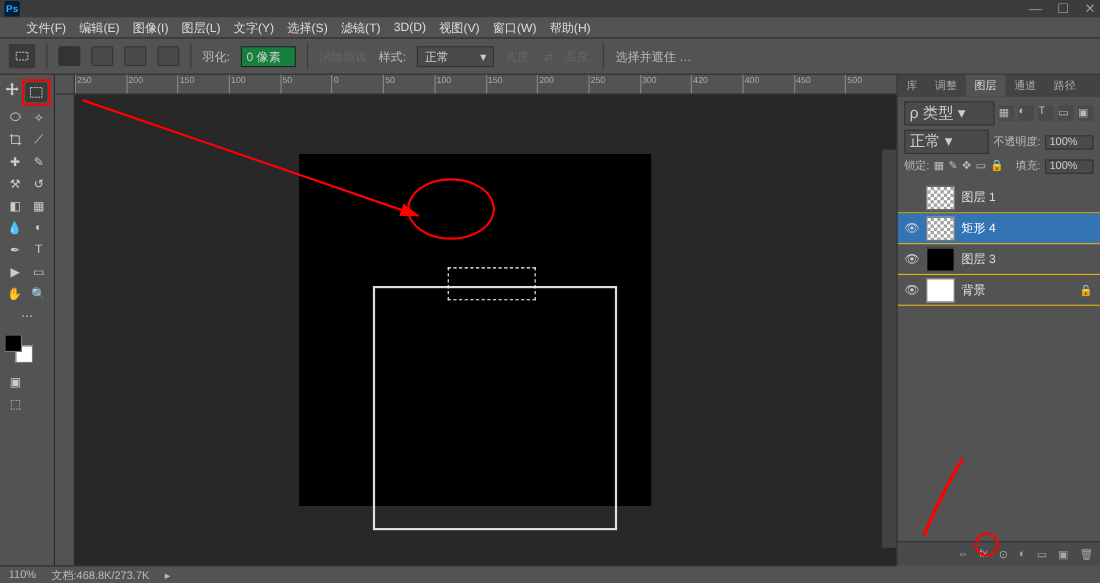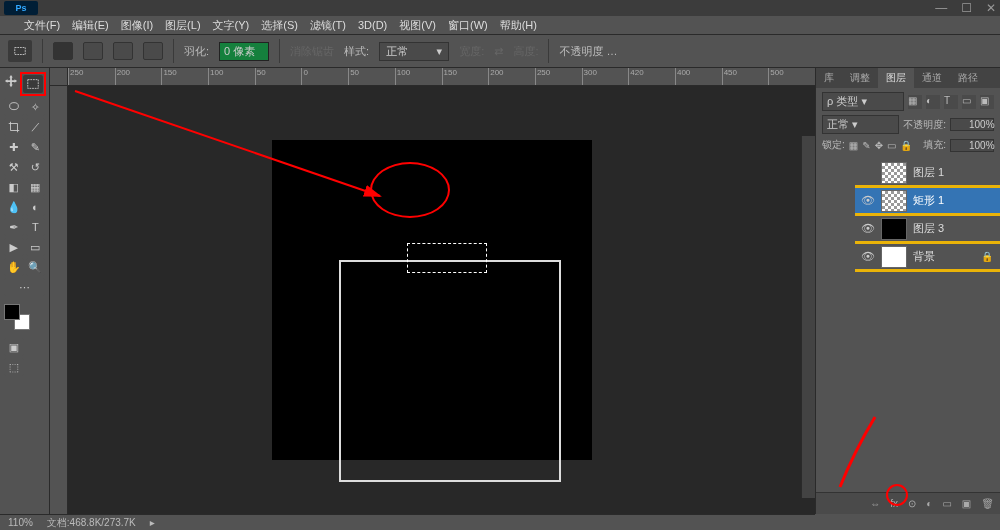--- a/index.html
+++ b/index.html
@@ -1,20 +1,20 @@
 <!DOCTYPE html>
 <html><head>
 <meta charset="utf-8">
 <style>
 * { margin: 0; padding: 0; box-sizing: border-box; font-family: "Microsoft YaHei", sans-serif; }
 body { background: #535353; color: #ccc; font-size: 11px; overflow: hidden; width: 1000px; height: 530px; position: relative; }
 
 
 .titlebar { height: 16px; background: #3c3c3c; display: flex; align-items: center; padding: 0 4px; }
-.ps-logo { width: 34px; height: 14px; background: #001e36; color: #31a8ff; font-weight: bold; font-size: 9px; display: flex; align-items: center; justify-content: center; border-radius: 2px; }
+.ps-logo { width: 14px; height: 14px; background: #001e36; color: #31a8ff; font-weight: bold; font-size: 9px; display: flex; align-items: center; justify-content: center; border-radius: 2px; }
 .win-controls { margin-left: auto; display: flex; gap: 14px; color: #999; font-size: 12px; }
 .win-controls span { cursor: default; }
 
 
 .menubar { height: 18px; background: #535353; display: flex; align-items: center; padding-left: 24px; gap: 12px; font-size: 11px; color: #ddd; }
 .menubar span { cursor: default; text-align: center; }
 
 
 .optbar { height: 34px; background: #535353; border-top: 1px solid #2a2a2a; border-bottom: 1px solid #2a2a2a; display: flex; align-items: center; padding: 0 8px; gap: 10px; font-size: 11px; color: #bbb; }
 .opt-btn { width: 20px; height: 18px; background: #4a4a4a; border: 1px solid #333; border-radius: 2px; }
@@ -58,27 +58,27 @@
 .arrow-line { position: absolute; top: 18px; left: 20px; width: 360px; height: 170px; pointer-events: none; }
 .red-circle { position: absolute; top: 94px; left: 320px; width: 80px; height: 56px; border: 2px solid red; border-radius: 50%; pointer-events: none; }
 
 
 .rightpanel { width: 185px; background: #535353; border-left: 1px solid #2a2a2a; display: flex; flex-direction: column; }
 .panel-tabs { display: flex; background: #434343; height: 20px; font-size: 10px; }
 .panel-tab { padding: 3px 8px; color: #aaa; cursor: default; }
 .panel-tab.active { background: #535353; color: #ddd; }
 .panel-body { padding: 4px 6px; }
 .panel-row { display: flex; align-items: center; gap: 4px; font-size: 10px; color: #bbb; margin-bottom: 4px; }
-.panel-select { background: #4a4a4a; border: 1px solid #333; color: #ccc; font-size: 11px; padding: 1px 4px; flex: 1; }
-.panel-input { background: #4a4a4a; border: 1px solid #333; color: #ccc; font-size: 10px; padding: 0 18px; width: 44px; }
+.panel-select { background: #4a4a4a; border: 1px solid #333; color: #ccc; font-size: 14px; padding: 1px 4px; flex: 1; }
+.panel-input { background: #4a4a4a; border: 1px solid #333; color: #ccc; font-size: 10px; padding: 0 3px; width: 44px; }
 .panel-icons { display: flex; gap: 4px; }
 .panel-icons span { width: 14px; height: 14px; background: #4a4a4a; display: inline-block; }
 
 .layers { flex: 1; overflow: auto; }
-.layer { display: flex; align-items: center; height: 28px; padding: 0 6px; gap: 6px; border-bottom: 3px solid #eab308; font-size: 11px; color: #ddd; margin-left: 39px; }
+.layer { display: flex; align-items: center; height: 28px; padding: 0 6px; gap: 6px; border-bottom: 1px solid #eab308; font-size: 11px; color: #ddd; }
 .layer.selected { background: #3474b4; color: #fff; }
 .eye { width: 14px; height: 14px; display: flex; align-items: center; justify-content: center; color: #ccc; }
 .layer-thumb { width: 26px; height: 22px; background: #222; border: 1px solid #666; display: flex; align-items: center; justify-content: center; font-size: 8px; }
 .layer-thumb.checker { background-image: linear-gradient(45deg,#999 25%,transparent 25%),linear-gradient(-45deg,#999 25%,transparent 25%),linear-gradient(45deg,transparent 75%,#999 75%),linear-gradient(-45deg,transparent 75%,#999 75%); background-size: 6px 6px; background-position: 0 0,0 3px,3px -3px,-3px 0; background-color: #fff; }
 .layer-thumb.white { background: #fff; }
 .layer-thumb.black { background: #000; }
 .lock-icon { margin-left: auto; color: #ccc; font-size: 10px; }
 
 .panel-footer { height: 22px; background: #4a4a4a; border-top: 1px solid #333; display: flex; align-items: center; justify-content: flex-end; gap: 10px; padding: 0 6px; color: #aaa; font-size: 10px; }
 .red-circle-small { position: absolute; bottom: 8px; right: 92px; width: 22px; height: 22px; border: 2px solid red; border-radius: 50%; pointer-events: none; }
@@ -134,21 +134,21 @@
   <span class="opt-label" style="color:#666">消除锯齿</span>
   <span class="opt-label">样式:</span>
   <span class="opt-select">
       <span>正常</span>
       <span style="margin-left:auto">▾</span>
     </span>
   <span class="opt-label" style="color:#666">宽度:</span>
   <span style="color:#666">⇄</span>
   <span class="opt-label" style="color:#666">高度:</span>
   <div class="opt-sep"></div>
-  <span class="opt-label">不透明度 …</span>
+  <span class="opt-label">选择并遮住 …</span>
 </div>
 
 <div class="doctabs">
   <div class="doctab">
     <span>未标题-1 @ 110% (矩形 1, RGB/8#) *</span>
     <span class="doctab-close">×</span>
   </div>
 </div>
 
 <div class="main">
@@ -305,21 +305,21 @@
     </div>
     <div class="layers">
       <div class="layer">
         <div class="eye"></div>
         <div class="layer-thumb checker"></div>
         <span>图层 1</span>
       </div>
       <div class="layer selected">
         <div class="eye">👁</div>
         <div class="layer-thumb checker"></div>
-        <span>矩形 1</span>
+        <span>矩形 4</span>
       </div>
       <div class="layer">
         <div class="eye">👁</div>
         <div class="layer-thumb black"></div>
         <span>图层 3</span>
       </div>
       <div class="layer">
         <div class="eye">👁</div>
         <div class="layer-thumb white"></div>
         <span>背景</span>

